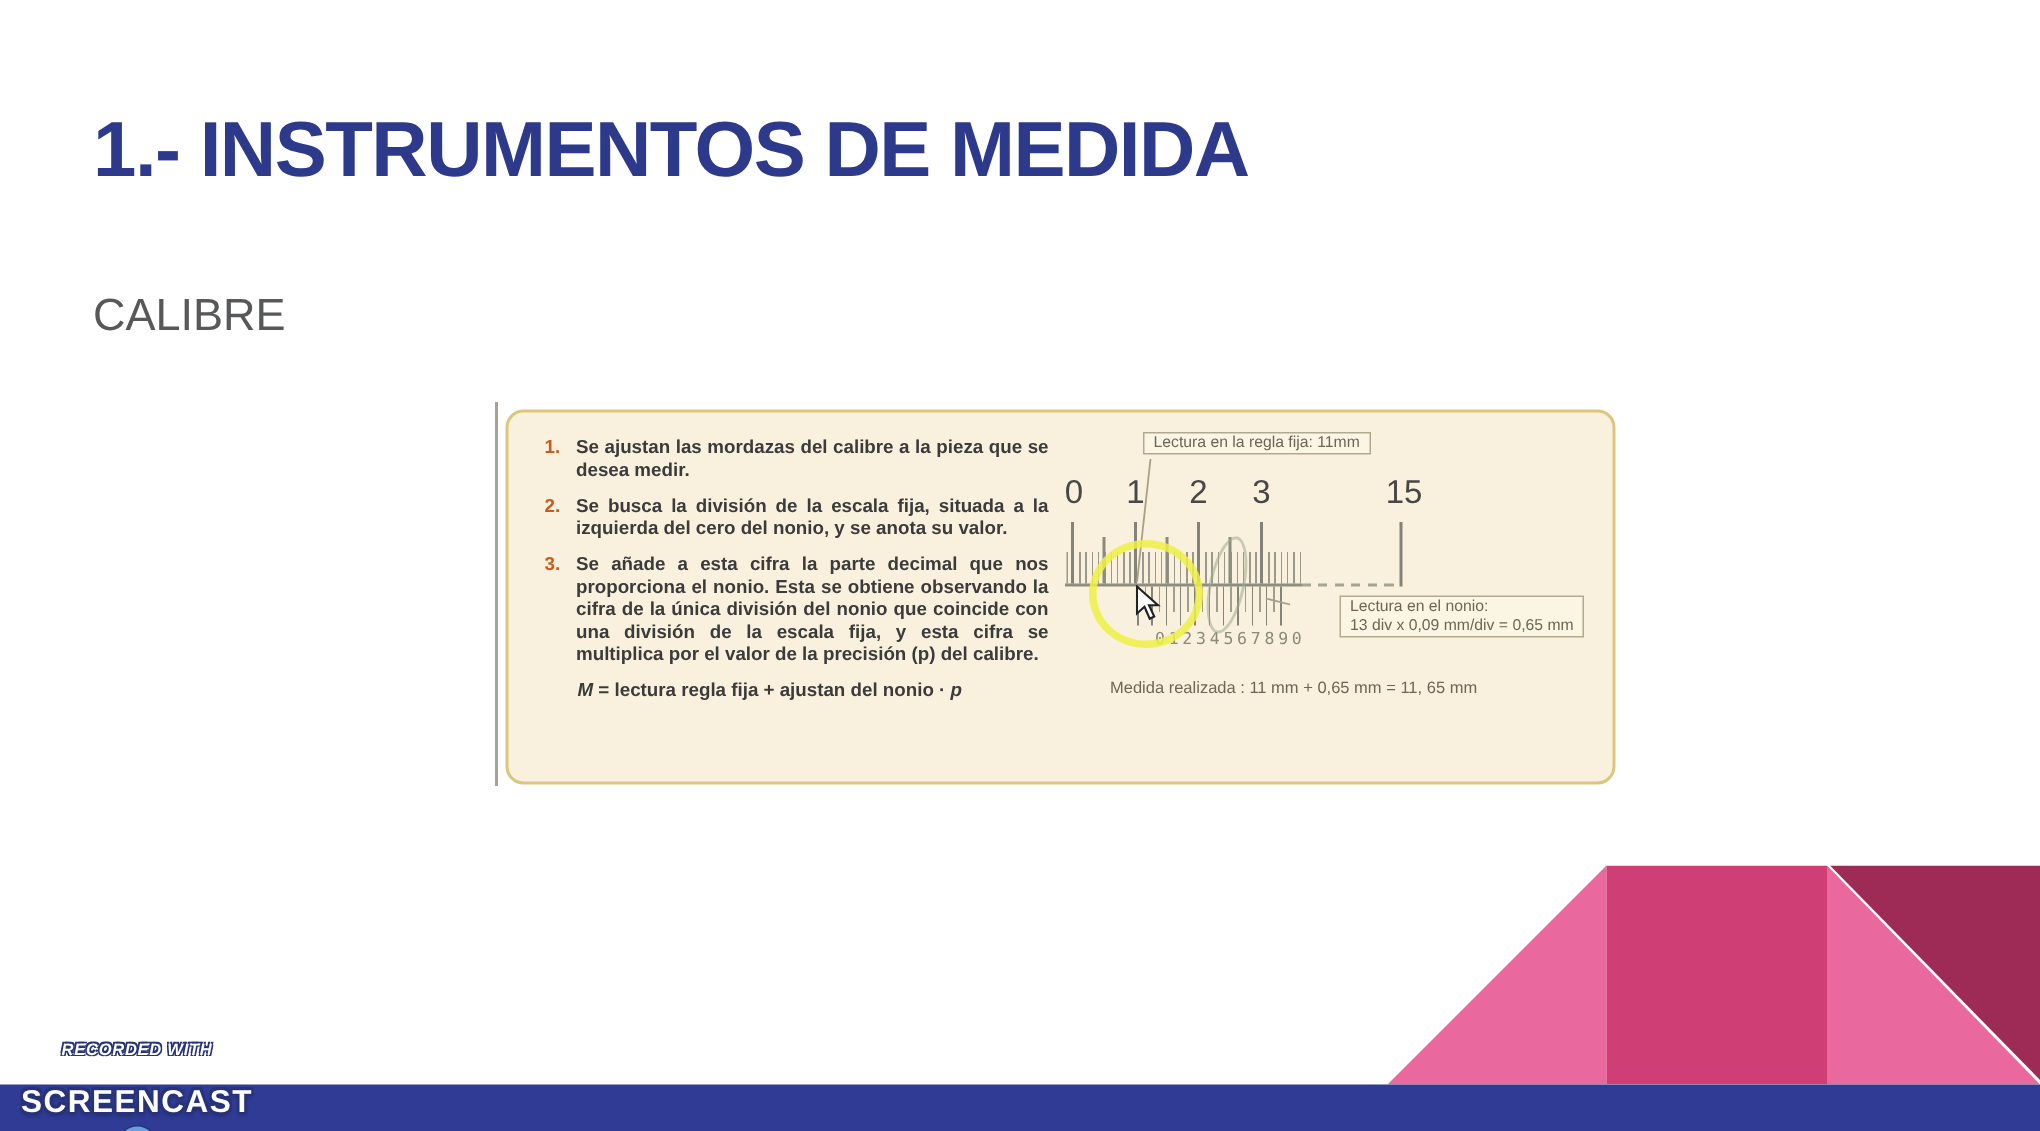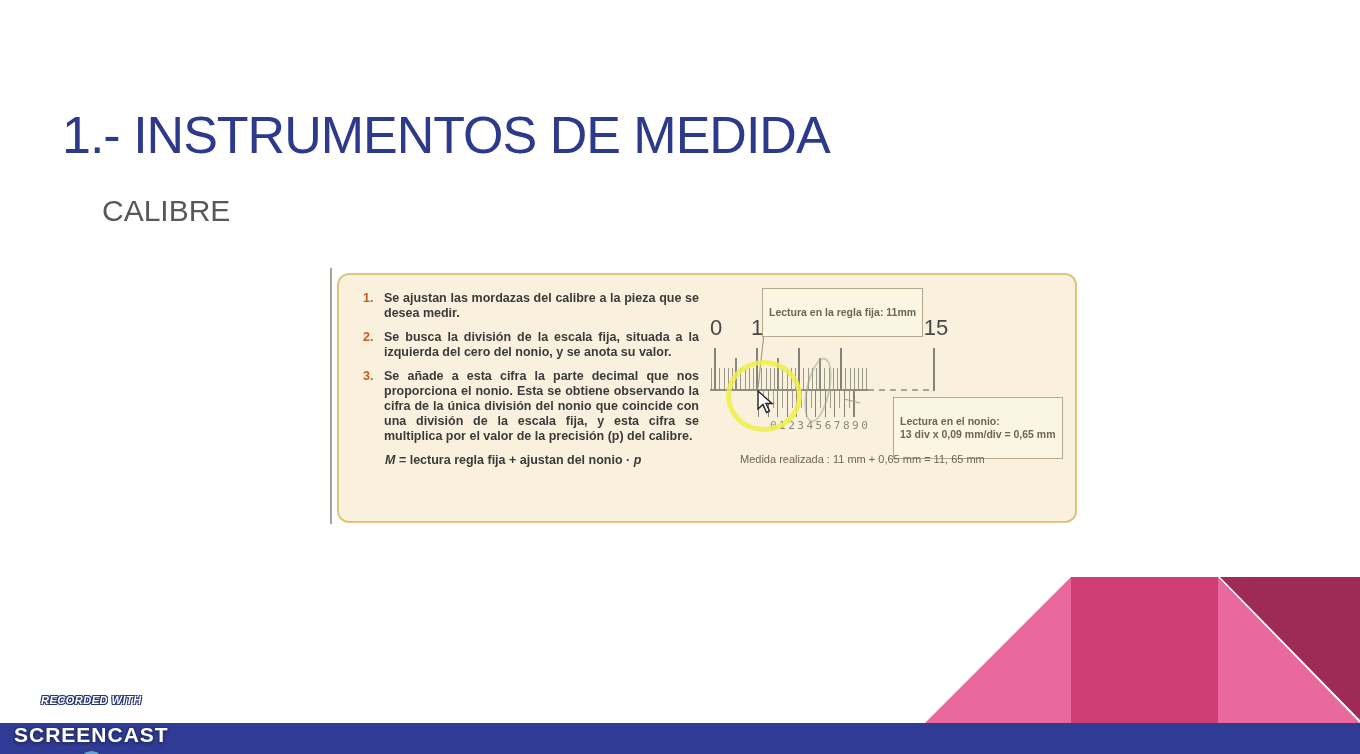--- a/index.html
+++ b/index.html
@@ -2,22 +2,22 @@
 <html><head>
 <meta charset="utf-8">
 <style>
   * { margin:0; padding:0; box-sizing:border-box; }
   html,body { width:1360px; height:754px; background:#fff; overflow:hidden;
               font-family:"Liberation Sans", sans-serif; position:relative; }
   .abs { position:absolute; }
 
   
   .slide-title { left:62px; top:70px; font-size:52px; letter-spacing:-1px;
-                 color:#2d3a8c; font-weight:400; white-space:nowrap;margin-top:35px; }
-  .slide-subtitle { left:62px; top:194px; font-size:30px; color:#57585a; font-weight:400;margin-left:40px; }
+                 color:#2d3a8c; font-weight:700; white-space:nowrap; }
+  .slide-subtitle { left:62px; top:194px; font-size:30px; color:#57585a; font-weight:400; }
 
   
   .scan-edge { left:330px; top:268px; width:2px; height:256px; background:#a8a195; }
   .fig-card { left:337px; top:273px; width:740px; height:250px;
               background:#f9f1dd; border:2px solid #dcc67f; border-radius:12px; }
 
   .steps { left:363px; top:291px; width:336px; color:#3b3b3b; }
   .step { display:flex; gap:4px; margin-bottom:9px; }
   .step-num { width:17px; flex:0 0 17px; color:#c95b1e; font-weight:700; font-size:12.5px; }
   .step-text { font-size:12.5px; font-weight:700; line-height:15px; text-align:justify; }
@@ -37,21 +37,21 @@
   .nonio-ticks-tall { left:758px; top:391px; width:97px; height:26px;
       background:repeating-linear-gradient(90deg,#848477 0 1px,transparent 1px 9.55px); }
   .nonio-ticks-short { left:763px; top:391px; width:88px; height:17px; opacity:.85;
       background:repeating-linear-gradient(90deg,#8f8f81 0 1px,transparent 1px 9.55px); }
   .nonio-digits { left:754px; top:419px; font-family:"DejaVu Sans Mono",monospace;
       font-size:11px; letter-spacing:2.5px; color:#8a8a7b;margin-left:16px; }
   .coincide-ellipse { left:806px; top:357px; width:24px; height:66px; border-radius:50%;
       border:2px solid rgba(158,170,138,.55); transform:rotate(12deg); }
 
   .fig-label { background:#fbf5e4; border:1px solid #b3aa8e; color:#6d6654;
-      font-size:10.5px; line-height:13px; padding:17px 6px; white-space:nowrap;font-weight:bold; }
+      font-size:10.5px; line-height:13px; padding:0 6px; white-space:nowrap; }
   .label-regla { left:762px; top:288px; }
   .label-nonio { left:860px; top:397px;margin-left:33px; }
   .medida { left:740px; top:453px; font-size:11px; color:#6d6654; white-space:nowrap;text-align:right; }
 
   .highlight-circle { left:726px; top:360px; width:76px; height:72px; border-radius:50%;
       border:5px solid rgba(238,240,70,.85); }
 
   
   .shapes-svg { left:900px; top:577px; width:460px; height:146px; }
   .bottom-bar { left:0; top:723px; width:1360px; height:31px; background:#2f3b94; }

